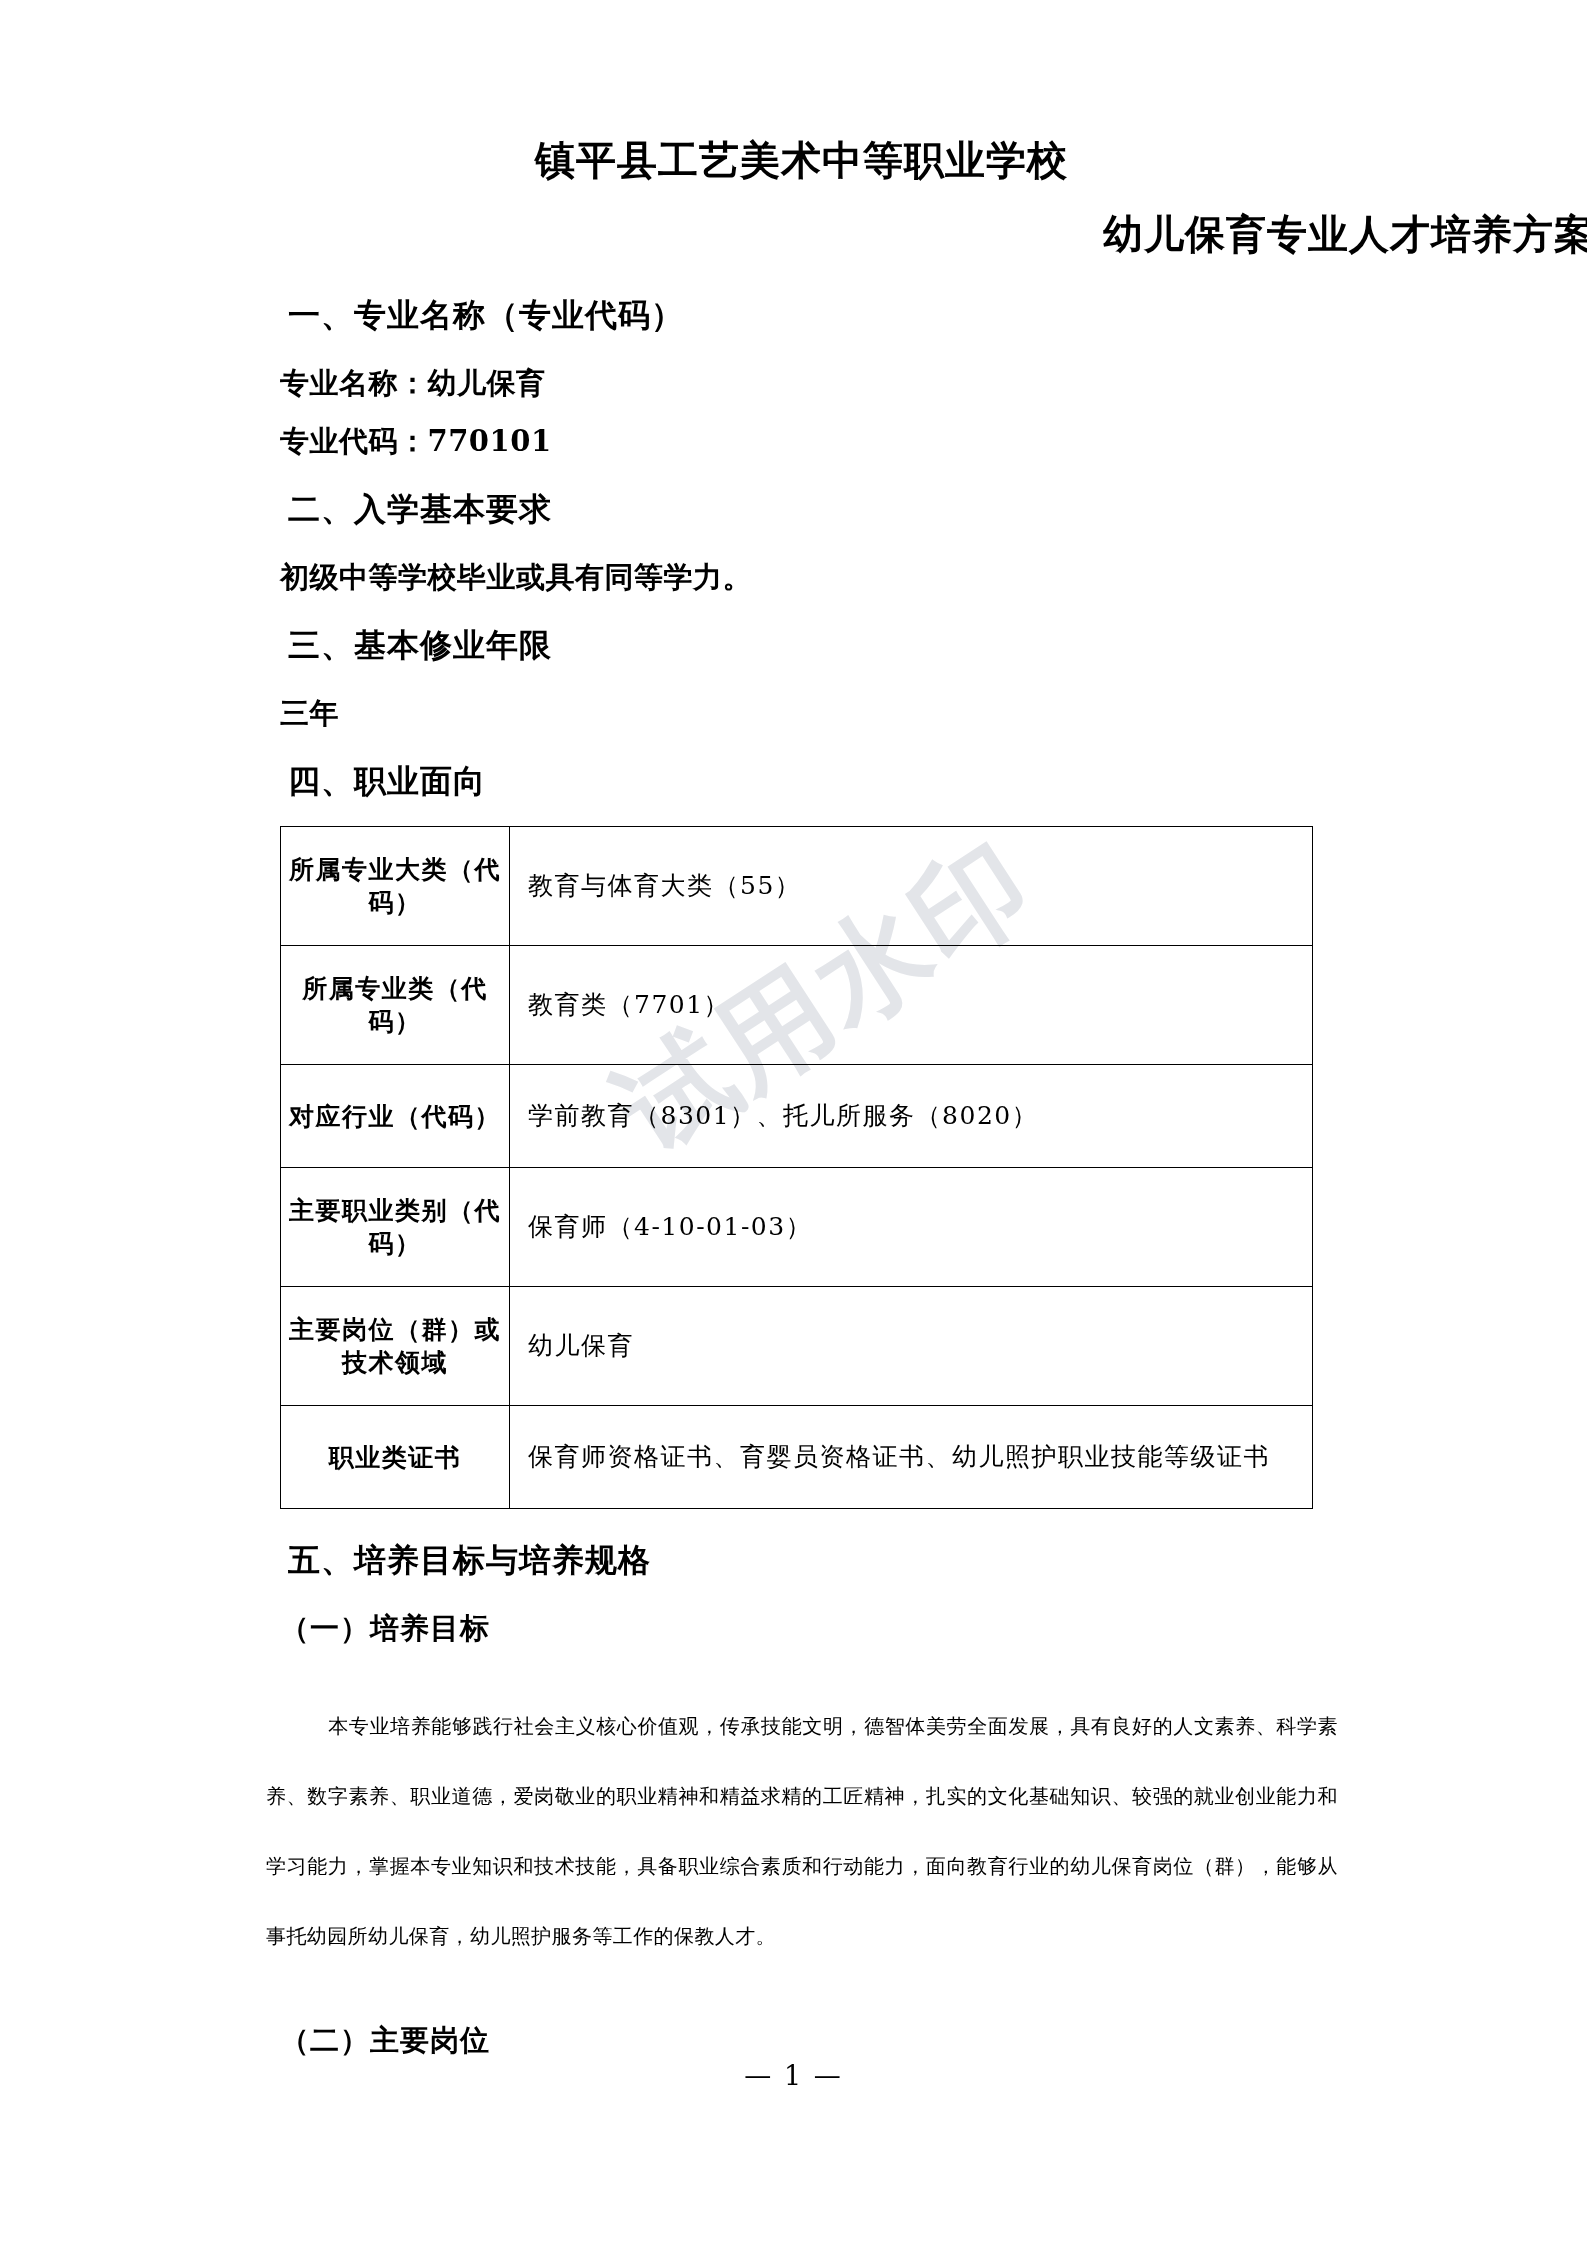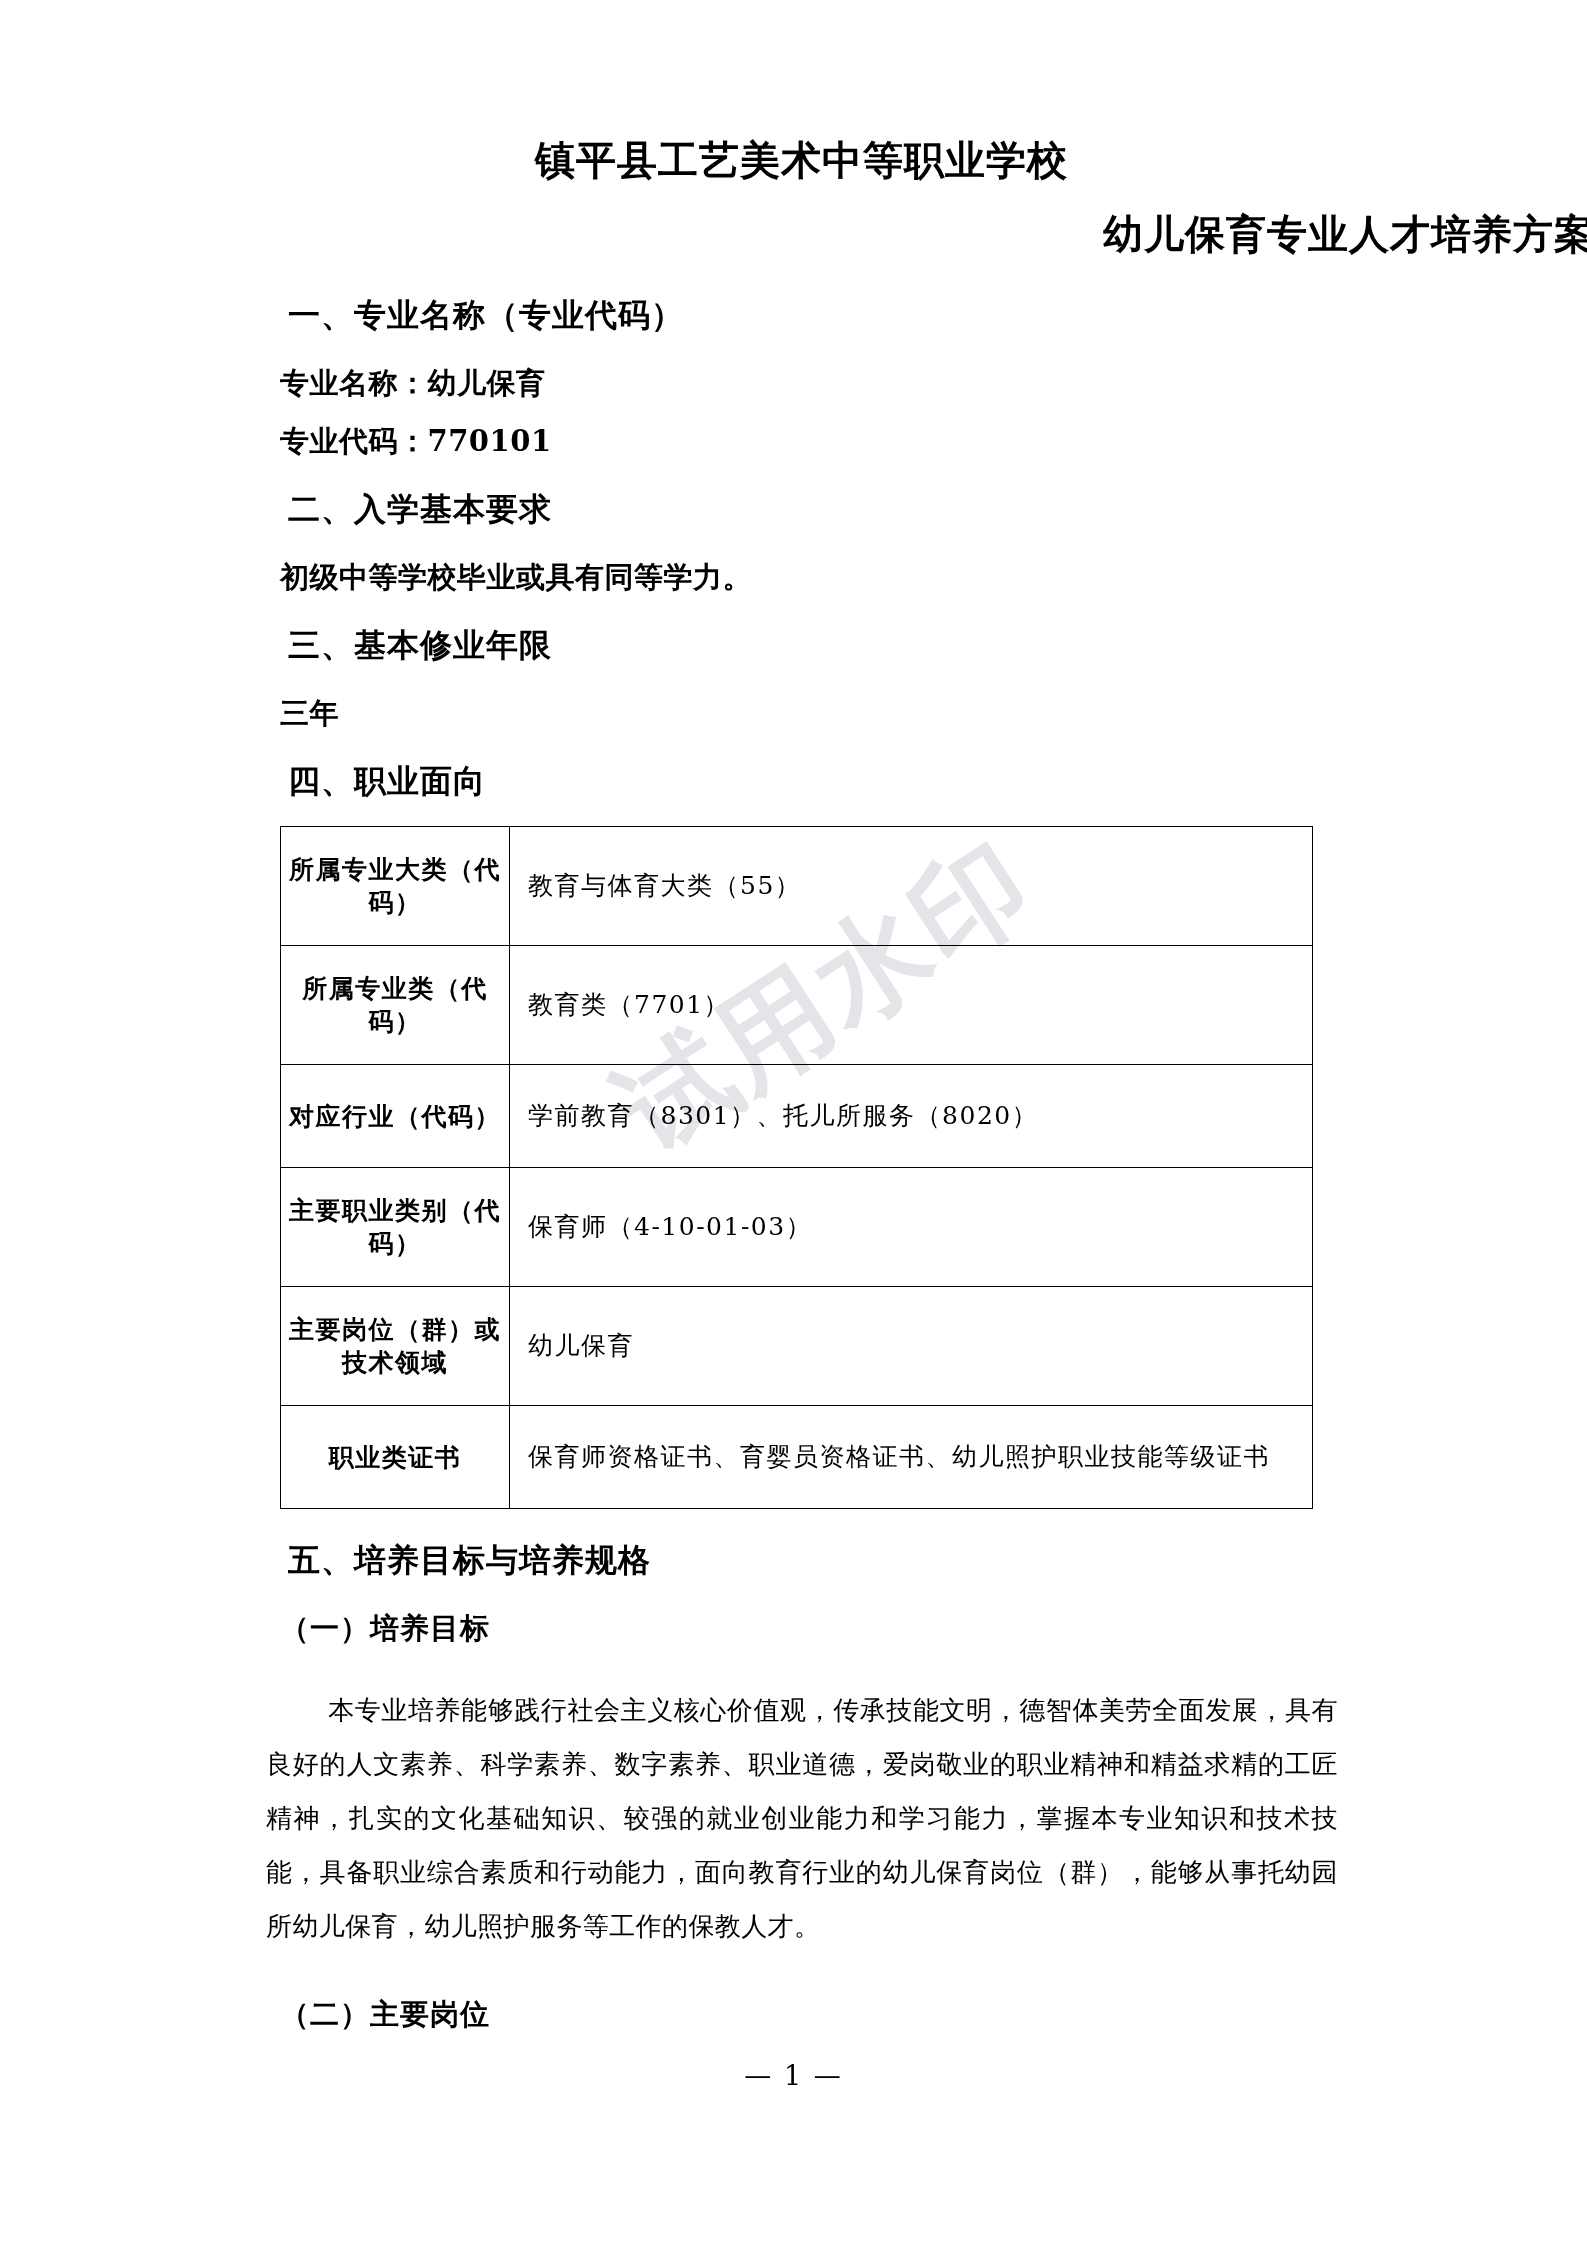--- a/index.html
+++ b/index.html
@@ -81,24 +81,24 @@
     font-family: "DejaVu Serif", "Liberation Serif", serif;
     font-size: 29px;
     letter-spacing: 0.5px;
     margin: 0;
     padding-left: 272px;
     font-weight: bold;
   }
 
   .para {
     font-family: "DejaVu Serif", "Liberation Serif", serif;
-    font-size: 26px;
-    line-height: 54px;
+    font-size: 20px;
+    line-height: 70px;
     letter-spacing: 0.4px;
-    margin: 8px;
+    margin: 16px;
     width: 1072px;
     margin-left: 258px;
     text-align: justify;
     text-justify: inter-ideograph;
   }
   .para .indent { display: inline-block; width: 62px; }
 
   
   .tbl-wrap {
     margin-left: 272px;

